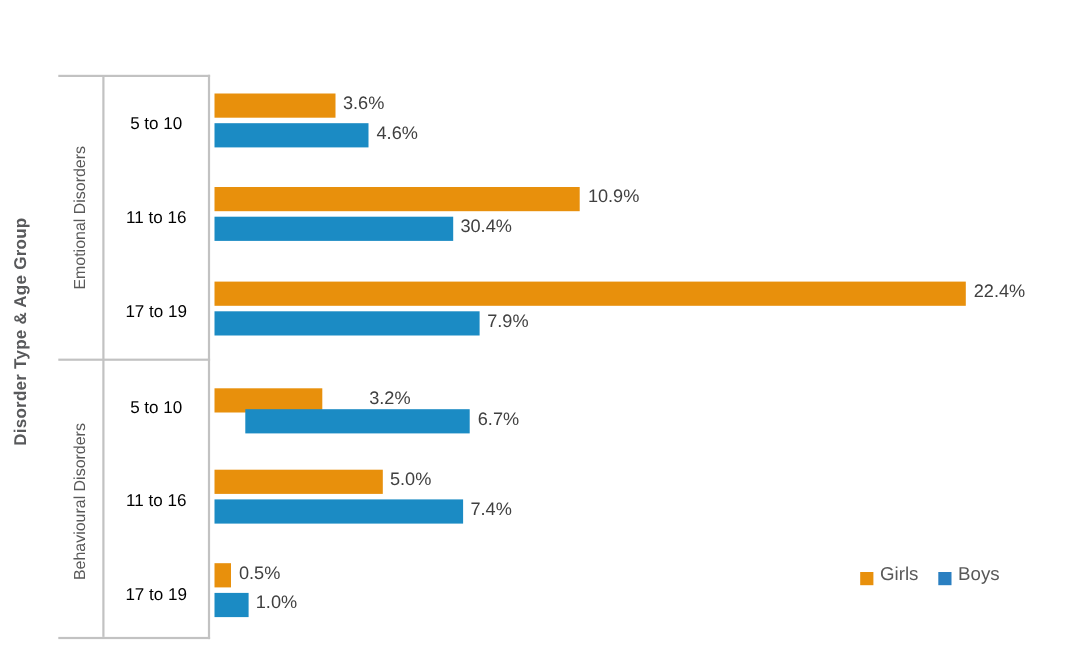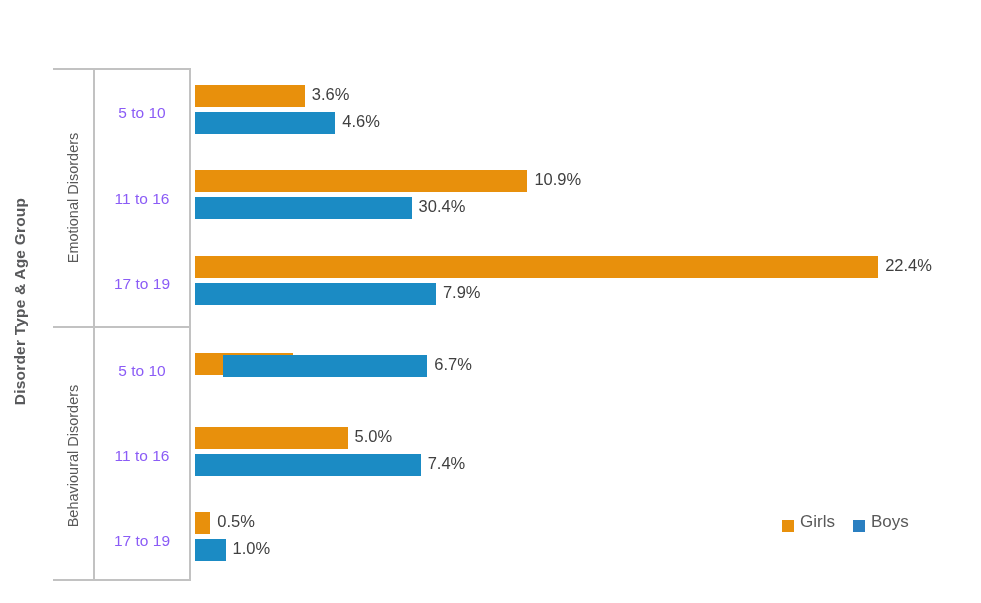--- a/index.html
+++ b/index.html
@@ -87,21 +87,21 @@
 
   
   .age-label {
     position: absolute;
     left: 42px;
     width: 94px;
     display: flex;
     align-items: center;
     justify-content: center;
     font-size: 15.5px;
-    color: #8b5cf6;
+    color: #000000;
     white-space: nowrap;
   }
 
   
   .plot {
     position: absolute;
     left: 195px;
     top: 68px;
     width: 786px;
     height: 513px;
@@ -201,21 +201,21 @@
         <span class="bar-label">22.4%</span>
       </div>
       <div class="bar-row" style="top: 214.8px;">
         <div class="bar boys" style="width: 240.95px;"></div>
         <span class="bar-label">7.9%</span>
       </div>
       <div class="bar-row" style="top: 285px; gap: 36px;">
         <div class="bar girls" style="width: 97.6px;"></div>
         <span class="bar-label">3.2%</span>
       </div>
-      <div class="bar-row" style="top: 287px; padding-left: 28px;">
+      <div class="bar-row" style="top: 304px; padding-left: 28px;">
         <div class="bar boys" style="width: 204.35px;"></div>
         <span class="bar-label">6.7%</span>
       </div>
       <div class="bar-row" style="top: 358.6px;">
         <div class="bar girls" style="width: 152.5px;"></div>
         <span class="bar-label">5.0%</span>
       </div>
       <div class="bar-row" style="top: 385.6px;">
         <div class="bar boys" style="width: 225.7px;"></div>
         <span class="bar-label">7.4%</span>

